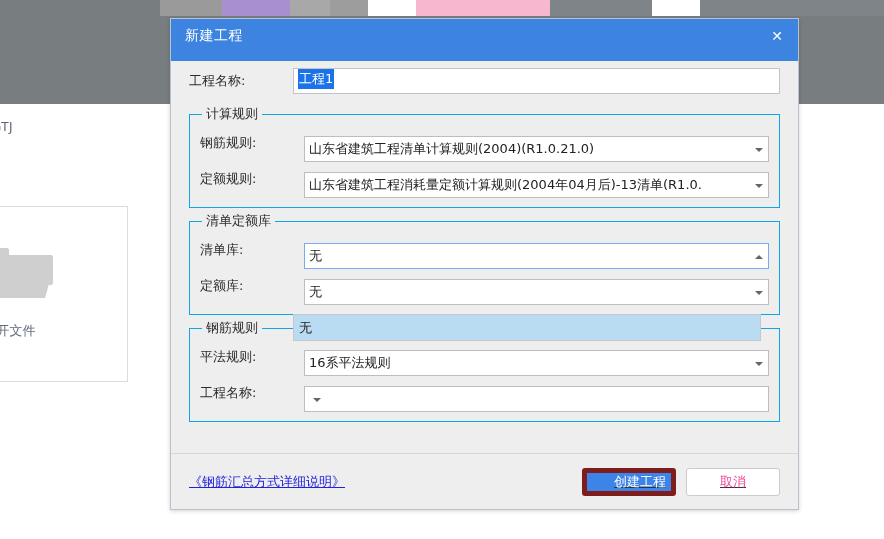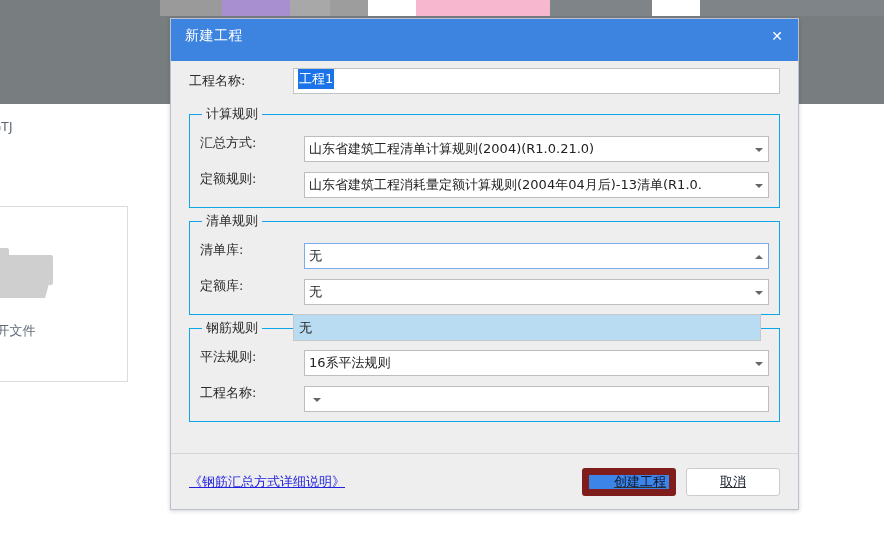--- a/index.html
+++ b/index.html
@@ -109,22 +109,22 @@
   }
   #help-link{
     font-size:13px;color:#2222dd;text-decoration:underline;cursor:pointer;
   }
   #footer-spacer{flex:1;}
   .btn{
     height:28px;min-width:94px;font-size:13px;cursor:pointer;
     display:flex;align-items:center;justify-content:center;
     border-radius:3px;box-sizing:border-box;
   }
-  .btn.primary{background:#3d84e8;color:#0f172a;border:7px solid #7f1d1d;padding-left:22px;}
-  .btn.secondary{background:#fff;color:#0f172a;border:1px solid #cccccc;margin-left:10px;}
+  .btn.primary{background:#3d84e8;color:#ffffff;border:5px solid #7f1d1d;padding-left:22px;}
+  .btn.secondary{background:#fff;color:#ec4899;border:1px solid #cccccc;margin-left:10px;}
 </style>
 </head>
 <body>
 
 <div id="bg-app">
   <div id="bg-topband"></div>
   <div id="bg-thumbstrip">
       <div class="th" style="width: 62px; background: rgb(154, 154, 154);"></div>
       <div class="th" style="width: 68px; background: rgb(167, 143, 208);"></div>
       <div class="th" style="width: 40px; background: rgb(168, 168, 168);"></div>
@@ -164,42 +164,42 @@
         <div class="textinput">
           <span class="sel-text">工程1</span>
         </div>
       </div>
     </div>
 
     <fieldset class="group">
       <legend>计算规则</legend>
 
       <div class="row">
-        <div class="lbl">汇总方式:</div>
+        <div class="lbl">钢筋规则:</div>
         <div class="field">
           <div class="combo">
             <span class="txt">山东省建筑工程清单计算规则(2004)(R1.0.21.0)</span>
             <span class="arrow"></span>
           </div>
         </div>
       </div>
 
       <div class="row">
         <div class="lbl">定额规则:</div>
         <div class="field">
           <div class="combo">
             <span class="txt">山东省建筑工程消耗量定额计算规则(2004年04月后)-13清单(R1.0.</span>
             <span class="arrow"></span>
           </div>
         </div>
       </div>
     </fieldset>
 
     <fieldset class="group">
-      <legend>清单规则</legend>
+      <legend>清单定额库</legend>
 
       <div class="row">
         <div class="lbl">清单库:</div>
         <div class="field">
           <div class="combo focused">
             <span class="txt">无</span>
             <span class="arrow up"></span>
           </div>
         </div>
       </div>

